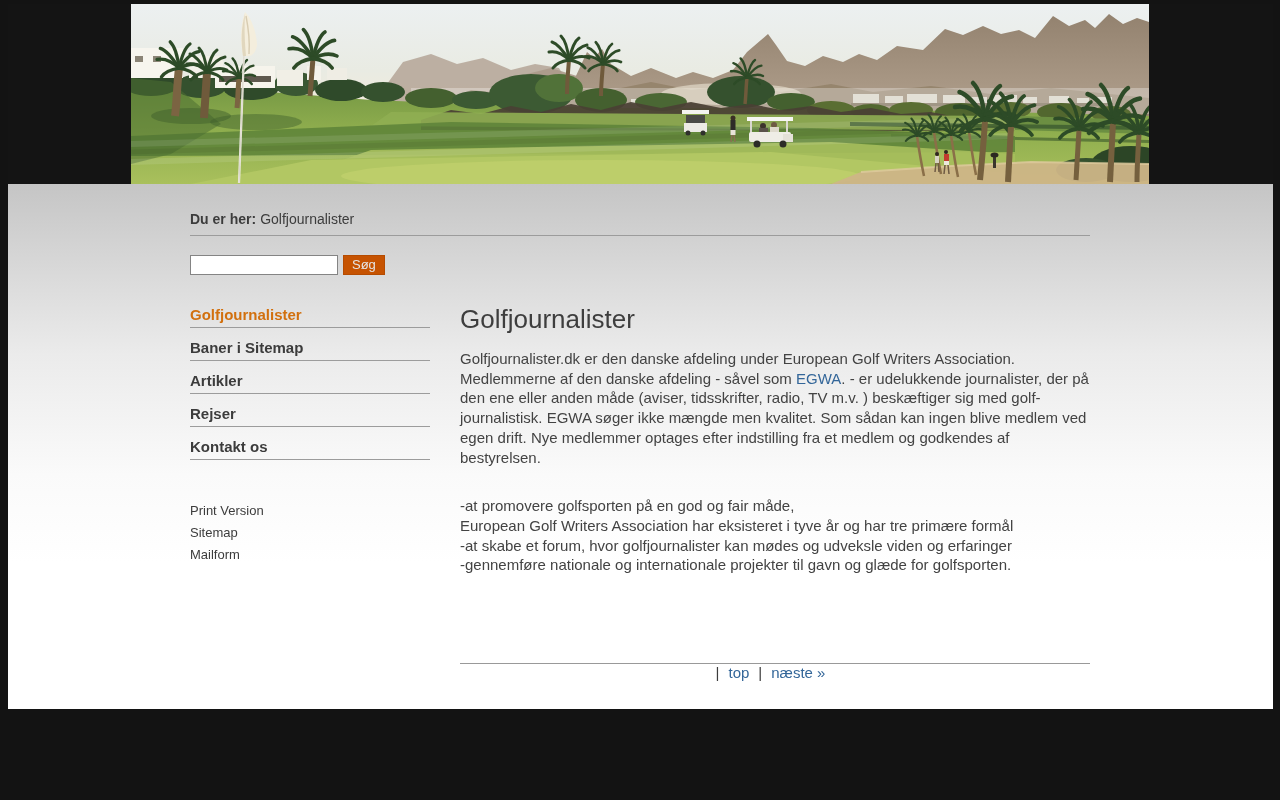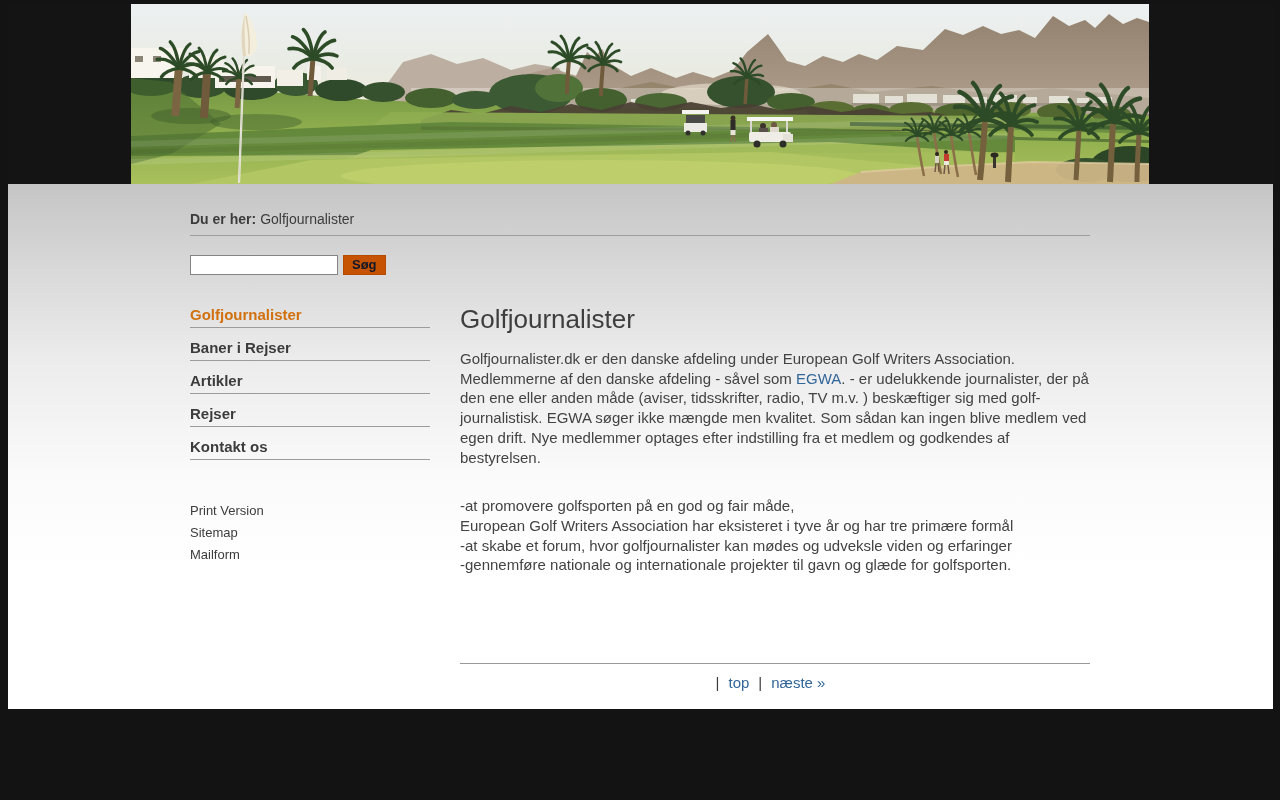--- a/index.html
+++ b/index.html
@@ -15,37 +15,37 @@
     height:525px;
     background:linear-gradient(180deg,#c5c5c5 0,#d5d5d5 70px,#ebebeb 170px,#fafafa 290px,#ffffff 380px);
   }
   .inner { width:900px; margin:0 auto; padding-top:27px; }
 
   .breadcrumb { font-size:14px; color:#3c3c3c; padding-bottom:8px; border-bottom:1px solid #9c9c9c; }
   .breadcrumb .bc-label { font-weight:bold; margin-right:4px; }
 
   .search-row { margin-top:19px; display:flex; align-items:center; }
   .search-input { width:148px; height:20px; box-sizing:border-box; border:1px solid #848484; background:#fff; font-size:13px; padding:0 3px; font-family:"Liberation Sans",sans-serif; }
-  .search-button { margin-left:5px; height:20px; background:#c65301; color:#0f172a; border:1px solid #b54b00; font-size:13px; line-height:15px; padding:0 8px 2px; cursor:pointer; font-family:"Liberation Sans",sans-serif;font-weight:bold; }
+  .search-button { margin-left:5px; height:20px; background:#c65301; color:#e5e5e5; border:1px solid #b54b00; font-size:13px; line-height:15px; padding:0 8px 2px; cursor:pointer; font-family:"Liberation Sans",sans-serif; }
 
   .cols { display:flex; margin-top:29px; align-items:flex-start; }
   .side { width:240px; flex:0 0 240px; }
   .side-nav a { display:block; font-size:15px; font-weight:bold; color:#3c3c3c; text-decoration:none; padding:11px 0 4px; border-bottom:1px solid #9c9c9c; }
   .side-nav a:first-child { padding-top:2px; }
   .side-nav a.active { color:#d2700e; }
   .tools { margin-top:40px; }
   .tools a { display:block; font-size:13px; color:#3c3c3c; text-decoration:none; line-height:22px; }
 
   .main { width:630px; margin-left:30px; }
   .main h1 { margin:0; font-size:26px; font-weight:normal; color:#3e3e3e; line-height:31px; }
   .para { font-size:15px; line-height:19.7px; color:#434343; margin-top:14px; }
   .para2 { margin-top:29px; }
   a.inline-link { color:#336699; text-decoration:none; }
 
-  .pager { margin-top:88px; border-top:1px solid #999999; padding-top:10px; text-align:center; font-size:15px; color:#3c3c3c; }
+  .pager { margin-top:88px; border-top:1px solid #999999; text-align:center; font-size:15px; color:#3c3c3c; }
   .pager a { color:#336699; text-decoration:none; margin:0 9px; }
   .pager .sep { color:#3c3c3c; }
 
   .footer-band { height:95px; background:#131313; }
 </style>
 </head>
 <body>
 
 <div class="page">
 
@@ -263,21 +263,21 @@
 
       <div class="search-row">
         <input class="search-input" type="text" value="" style="">
         <button class="search-button">Søg</button>
       </div>
 
       <div class="cols">
         <div class="side">
           <nav class="side-nav">
             <a href="#" class="active">Golfjournalister</a>
-            <a href="#">Baner i Rejser</a>
+            <a href="#">Baner i Sitemap</a>
             <a href="#">Artikler</a>
             <a href="#">Rejser</a>
             <a href="#">Kontakt os</a>
           </nav>
           <div class="tools">
             <a href="#">Print Version</a>
             <a href="#">Sitemap</a>
             <a href="#">Mailform</a>
           </div>
         </div>

